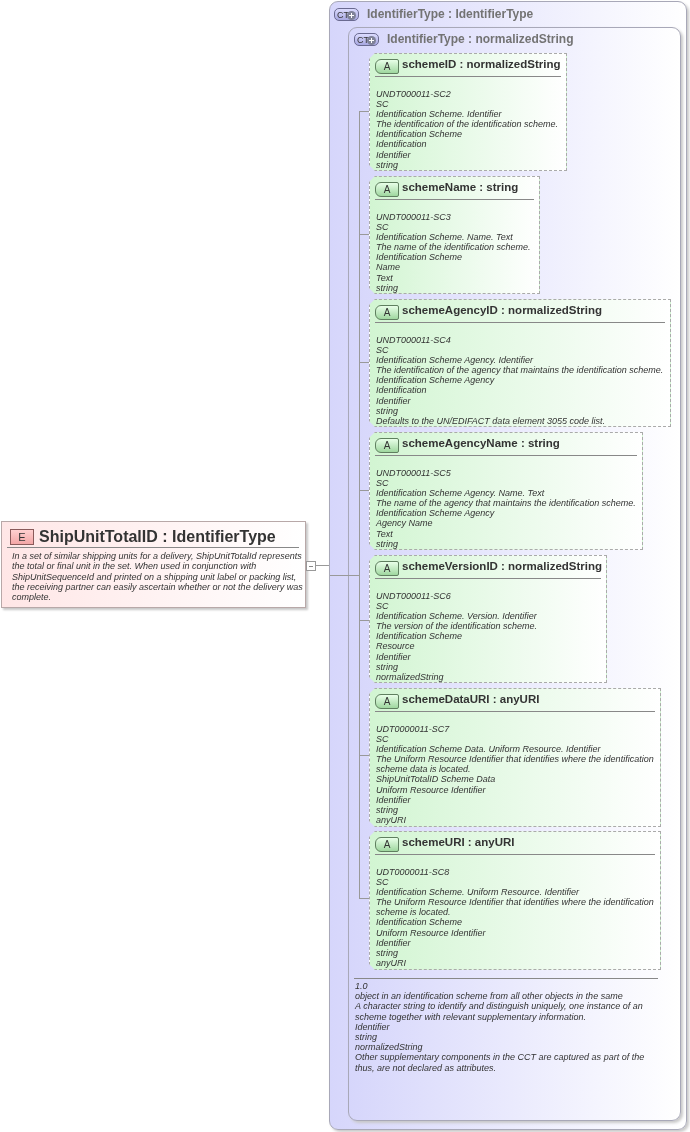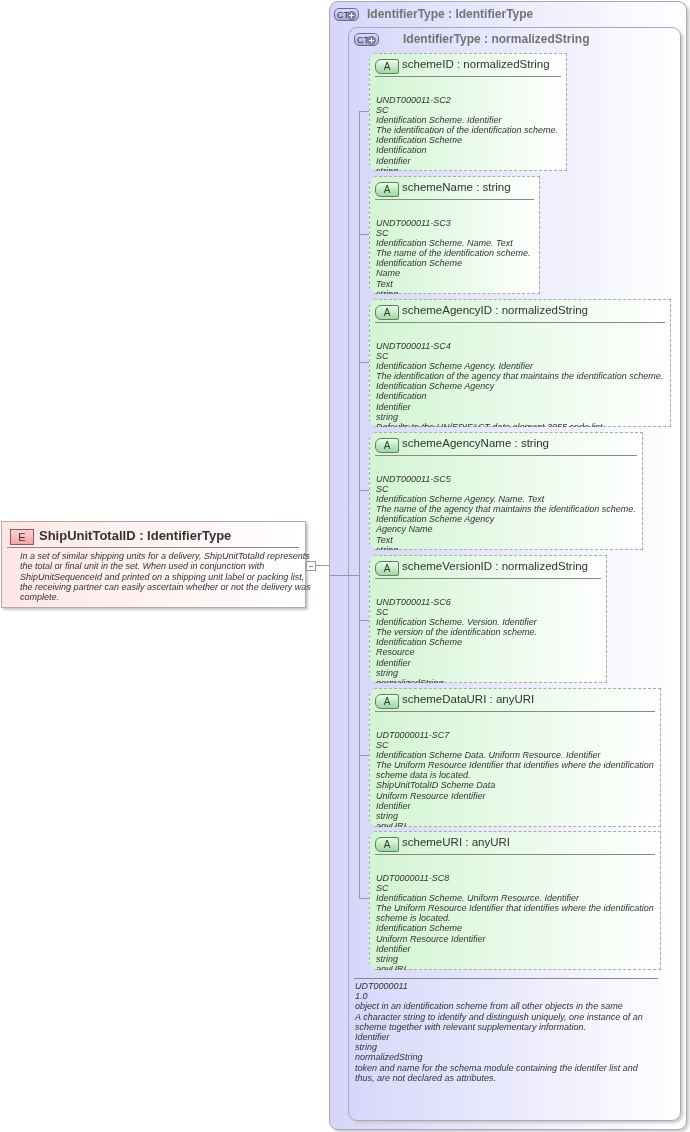--- a/index.html
+++ b/index.html
@@ -8,22 +8,22 @@
 
   
   .elem-box { position:absolute; left:1px; top:521px; width:303px; height:85px;
     border:1px solid #b8a8a8; background:linear-gradient(to right,#ffe6e6,#ffffff);
     box-shadow:2px 2px 2px #c8c8c8; }
   .elem-head { position:absolute; left:5px; top:5px; right:6px; height:20px;
     border-bottom:1px solid #888; }
   .badge-e { position:absolute; left:3px; top:2px; width:22px; height:14px;
     border:1px solid #8a5a5a; background:linear-gradient(#ffd0d0,#f3a6a6);
     font-size:11px; text-align:center; line-height:14px; color:#333; }
-  .elem-title { position:absolute; left:32px; top:1px; font-size:13px; font-weight:bold; color:#333; white-space:nowrap;text-align:right; }
-  .elem-doc { position:absolute; left:18px; top:29px; right:4px; font-size:9px; font-style:italic; line-height:10.3px; color:#333; }
+  .elem-title { position:absolute; left:32px; top:1px; font-size:16px; font-weight:bold; color:#333; white-space:nowrap;text-align:right; }
+  .elem-doc { position:absolute; left:10px; top:29px; right:4px; font-size:9px; font-style:italic; line-height:10.3px; color:#333; }
 
   .collapse-box { position:absolute; left:306px; top:561px; width:8px; height:8px; border:1px solid #999; background:#fff; }
   .collapse-box::after { content:""; position:absolute; left:2px; top:4px; width:4px; height:1px; background:#888; }
   .hline { position:absolute; height:1px; background:#999; }
   .vline { position:absolute; width:1px; background:#999; }
 
   
   .ct-outer { position:absolute; left:329px; top:1px; width:356px; height:1127px;
     border:1px solid #a8a8b8; border-radius:9px;
     background:linear-gradient(to right,#d6d6fb,#ffffff);
@@ -40,22 +40,22 @@
   .ct-title { position:absolute; font-size:12px; font-weight:bold; color:#737373; white-space:nowrap; }
 
   
   .attr { position:absolute; left:369px; border:1px dashed #aaaaaa;
     background:linear-gradient(to right,#d2f5d2,#ffffff);
     clip-path:polygon(6px 0,100% 0,100% 100%,6px 100%,0 calc(100% - 6px),0 6px);
     box-shadow:2px 2px 2px #ccc; }
   .attr-head { position:absolute; left:5px; top:4px; right:5px; height:18px; border-bottom:1px solid #888; }
   .badge-a { position:absolute; left:0; top:1px; width:22px; height:13px; border:1px solid #5f7f5f;
     border-radius:6px 2px 2px 6px; background:linear-gradient(#e8ffe8,#9fd79f); font-size:10px; text-align:center; line-height:13px; color:#333; }
-  .attr-title { position:absolute; left:27px; top:0; font-size:11.5px; font-weight:normal; color:#333; white-space:nowrap; }
-  .attr-doc { position:absolute; left:6px; top:41px; right:4px; font-size:9px; font-style:italic; line-height:10.1px; color:#333; }
+  .attr-title { position:absolute; left:27px; top:0; font-size:11.5px; font-weight:bold; color:#333; white-space:nowrap; }
+  .attr-doc { position:absolute; left:6px; top:35px; right:4px; font-size:9px; font-style:italic; line-height:10.1px; color:#333; }
   .attr-doc div, .elem-doc div, .ct-doc div { white-space:nowrap; }
 
   .ct-doc-sep { position:absolute; left:354px; top:978px; width:304px; height:1px; background:#888; }
   .ct-doc { position:absolute; left:355px; top:981px; width:310px; font-size:9px; font-style:italic; line-height:10.2px; color:#333; }
 </style>
 </head>
 <body>
 
 <div class="elem-box">
   <div class="elem-head">
@@ -76,21 +76,21 @@
 <div class="ct-outer"></div>
 <div class="ct-badge" style="left:334px;top:8px;">
   <span>CT</span><span class="plus"></span>
 </div>
 <div class="ct-title" style="left:367px;top:7px;">IdentifierType : IdentifierType</div>
 
 <div class="ct-inner"></div>
 <div class="ct-badge" style="left:354px;top:33px;">
   <span>CT</span><span class="plus"></span>
 </div>
-<div class="ct-title" style="left:387px;top:32px;margin-left:16px;">IdentifierType : normalizedString</div>
+<div class="ct-title" style="left:387px;top:32px;">IdentifierType : normalizedString</div>
 
 <div class="hline" style="left:330px;top:575px;width:30px;"></div>
 <div class="vline" style="left:359px;top:111px;height:788px;"></div>
 <div class="hline" style="left:359px;top:111px;width:11px;"></div>
 <div class="hline" style="left:359px;top:234px;width:11px;"></div>
 <div class="hline" style="left:359px;top:362px;width:11px;"></div>
 <div class="hline" style="left:359px;top:490px;width:11px;"></div>
 <div class="hline" style="left:359px;top:620px;width:11px;"></div>
 <div class="hline" style="left:359px;top:755px;width:11px;"></div>
 <div class="hline" style="left:359px;top:898px;width:11px;"></div>
@@ -215,23 +215,22 @@
     <div>Identification Scheme</div>
     <div>Uniform Resource Identifier</div>
     <div>Identifier</div>
     <div>string</div>
     <div>anyURI</div>
   </div>
 </div>
 
 <div class="ct-doc-sep"></div>
 <div class="ct-doc">
-  <div>UDT0000011</div>
   <div>1.0</div>
   <div>object in an identification scheme from all other objects in the same</div>
   <div>A character string to identify and distinguish uniquely, one instance of an</div>
   <div>scheme together with relevant supplementary information.</div>
   <div>Identifier</div>
   <div>string</div>
   <div>normalizedString</div>
-  <div>token and name for the schema module containing the identifer list and</div>
+  <div>Other supplementary components in the CCT are captured as part of the</div>
   <div>thus, are not declared as attributes.</div>
 </div>
 
 </body></html>

